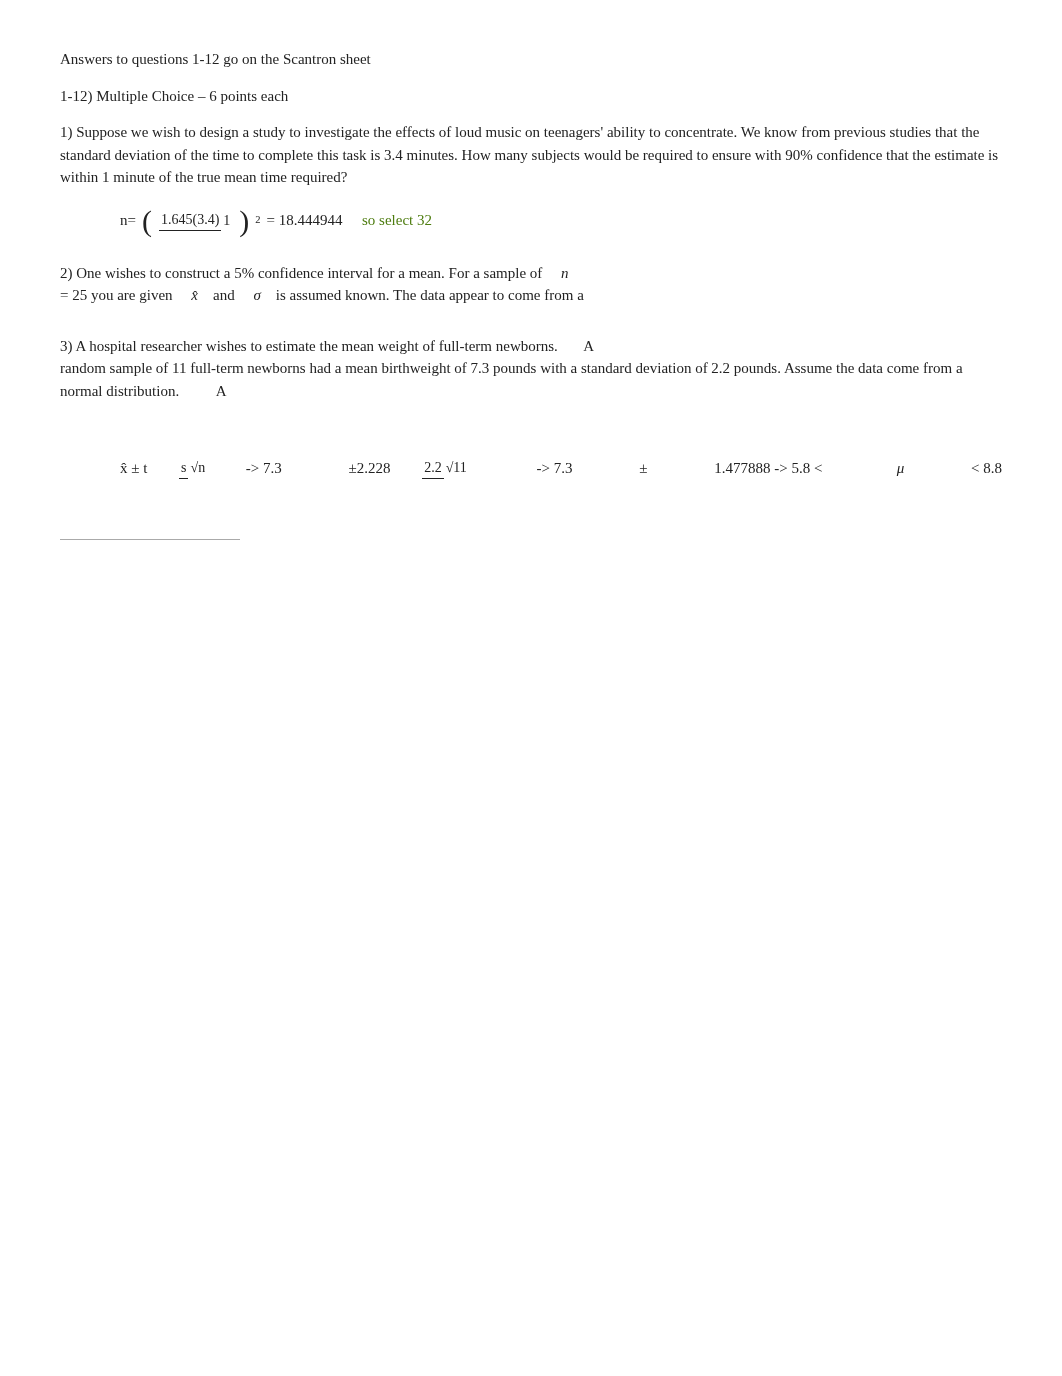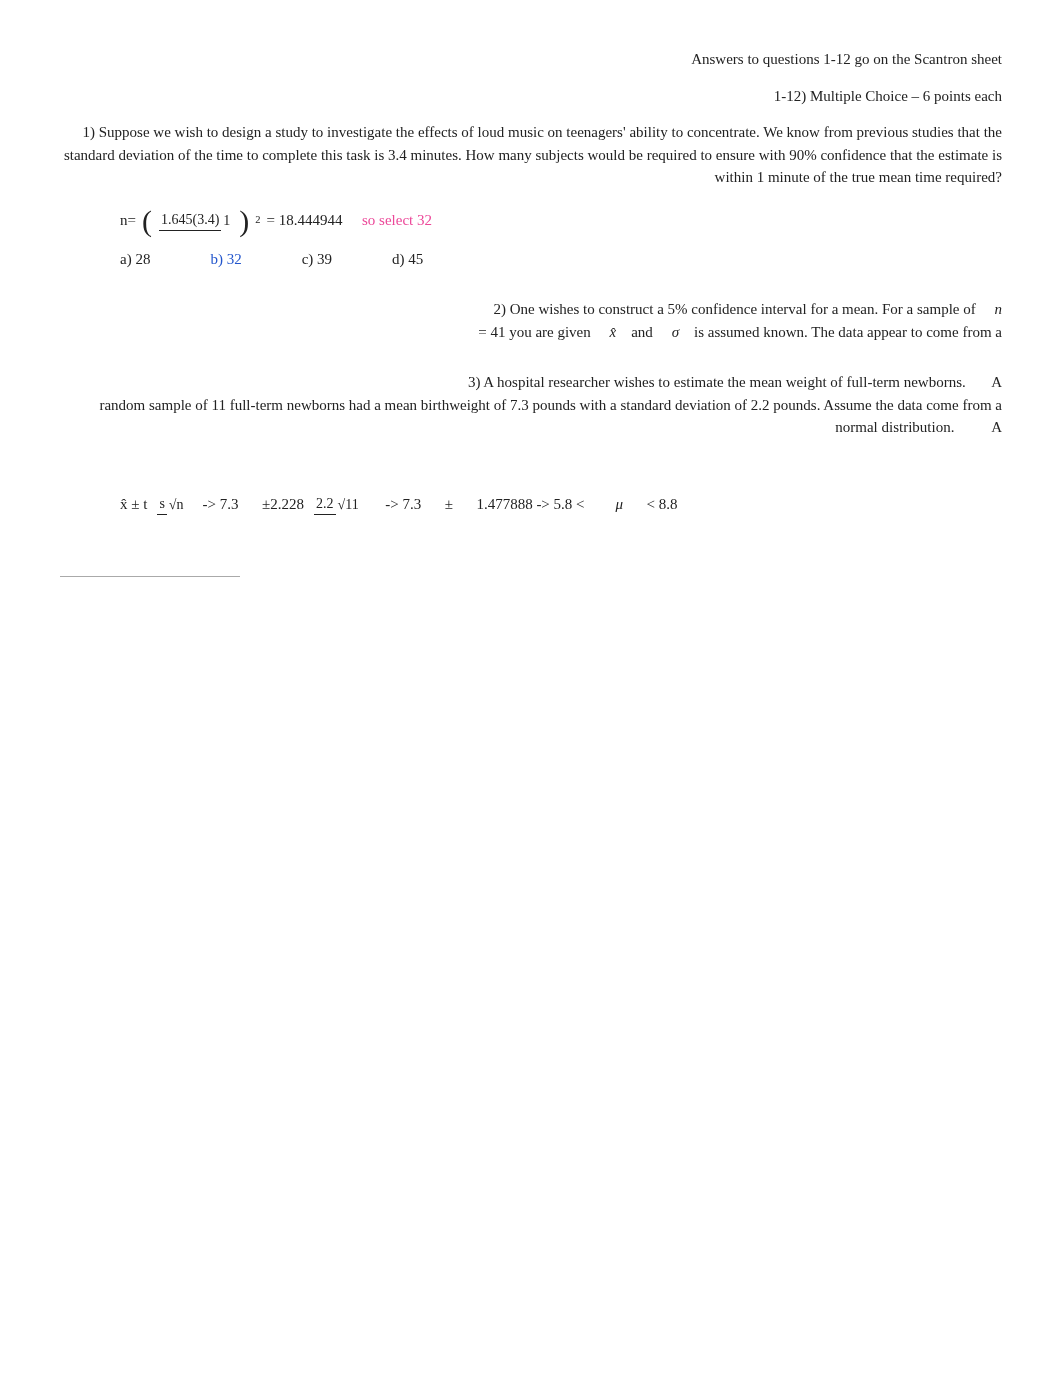--- a/index.html
+++ b/index.html
@@ -7,21 +7,20 @@
       background: #fff;
       font-family: "Times New Roman", Times, serif;
       font-size: 15px;
       color: #222;
       padding: 48px 60px;
       max-width: 1062px;
       line-height: 1.5;
     }
     p {
       margin-bottom: 14px;
-      text-align: right;
     }
     .question {
       margin-bottom: 28px;
     }
     .math-block {
       display: flex;
       align-items: center;
       margin: 18px 0 14px 60px;
       font-size: 15px;
       gap: 6px;
@@ -38,21 +37,21 @@
       padding: 0 2px;
       text-align: center;
       font-size: 14px;
     }
     .fraction .den {
       padding: 0 2px;
       text-align: center;
       font-size: 14px;
     }
     .highlight-blue {
-      color: #ec4899;
+      color: #4d7c0f;
     }
     .choices {
       display: flex;
       gap: 60px;
       margin: 12px 0 12px 60px;
       font-size: 15px;
     }
     .choice-b {
       color: #2255cc;
     }
@@ -68,20 +67,21 @@
     }
     .math-inline {
       font-style: italic;
     }
     .formula-block {
       display: flex;
       align-items: center;
       margin: 18px 0 14px 60px;
       gap: 8px;
       font-size: 15px;
+      justify-content: space-between;
     }
     hr.bottom-line {
       border: none;
       border-top: 1px solid #aaa;
       margin-top: 60px;
       width: 180px;
     }
     .sigma { font-style: italic; }
     .mu { font-style: italic; }
   </style>
@@ -104,36 +104,30 @@
       <span class="num">1.645(3.4)</span>
       <span class="den">1</span>
     </span>
     <span class="big-paren">)</span>
     <span class="sup-2">2</span>
     <span>= 18.444944</span>
     &nbsp;&nbsp;
     <span class="highlight-blue">so select 32</span>
   </div>
 
-  <div class="choices">
-    <span>a) 28</span>
-    <span class="choice-b">b) 32</span>
-    <span>c) 39</span>
-    <span>d) 45</span>
-  </div>
 </div>
 
 <div class="question">
   <p>
     <span>2)</span>
     <span>One wishes to construct a 5% confidence interval for a mean.       For a sample of</span>
     &nbsp;&nbsp;&nbsp;
     <span class="math-inline">n</span>
     <br>
-    <span>= 41 you are given</span>
+    <span>= 25 you are given</span>
     &nbsp;&nbsp;&nbsp;
     <span class="math-inline">x̂</span>
     &nbsp;&nbsp;
     <span>and</span>
     &nbsp;&nbsp;&nbsp;
     <span class="sigma math-inline">σ</span>
     &nbsp;&nbsp;
     <span>is assumed known.    The data appear to come from a</span>
     <br>
   </p>

